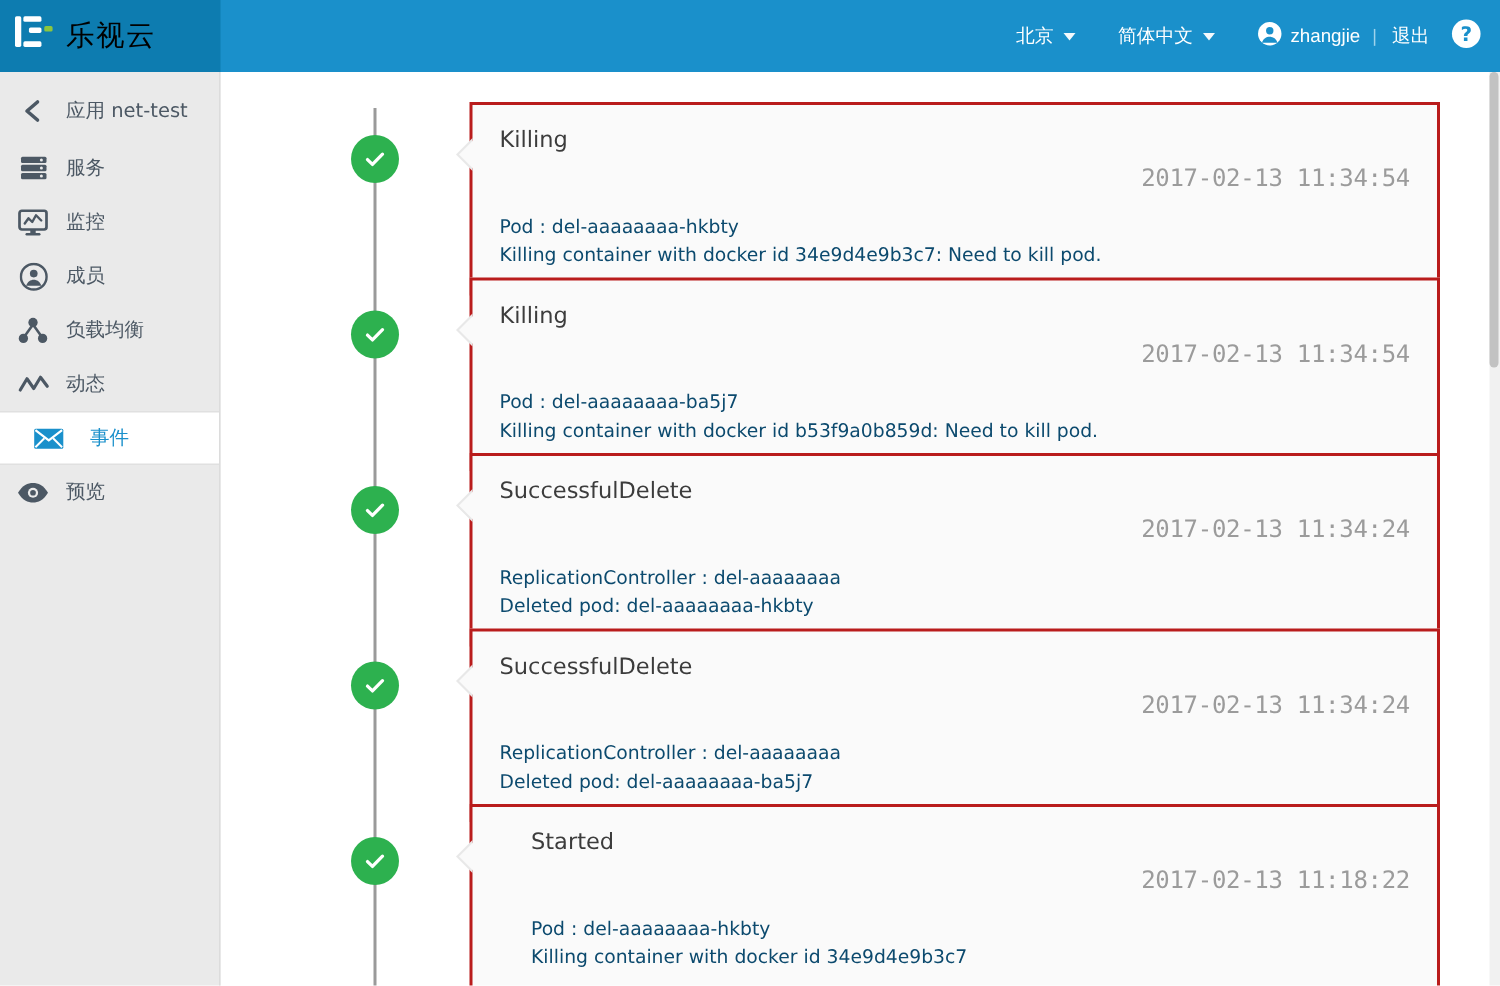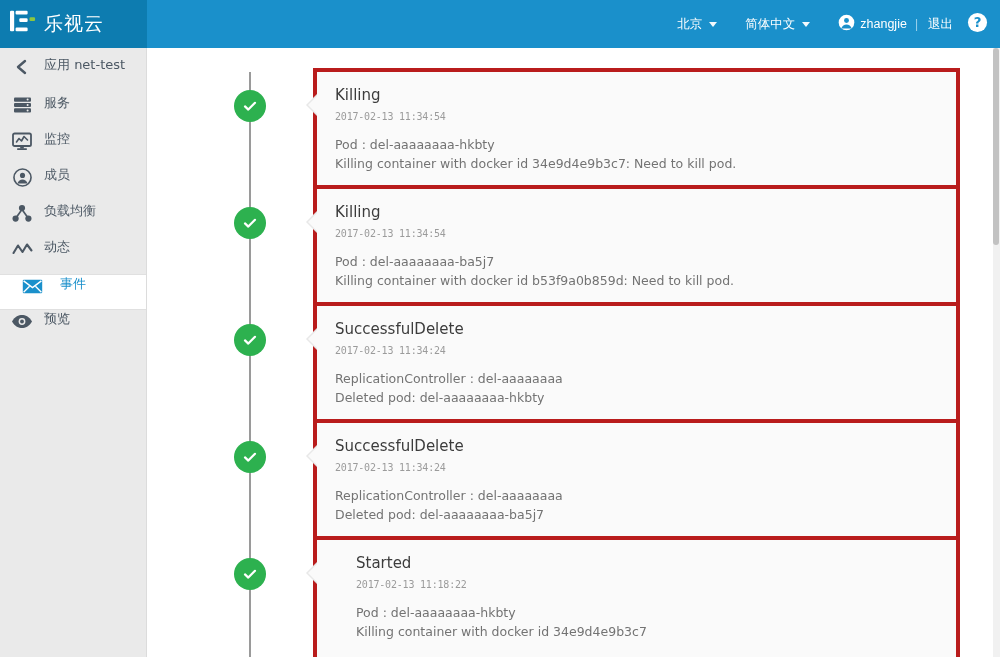--- a/index.html
+++ b/index.html
@@ -20,21 +20,21 @@
   }
   .logo-block {
     width: 147px; height: 48px;
     background: #0d7cb0;
     display: flex; align-items: center;
     padding-left: 9px;
     gap: 7px;
   }
   .logo-mark { width: 28px; height: 26px; flex: 0 0 auto; }
   .logo-text {
-    color: #ffffff; font-size: 19px; letter-spacing: 1px;
+    color: #000000; font-size: 19px; letter-spacing: 1px;
     font-family: "DejaVu Sans", sans-serif; white-space: nowrap;
   }
   .header-right {
     margin-left: auto; display: flex; align-items: center;
     color: #ffffff; font-size: 12.5px; padding-right: 12px; gap: 0px;
   }
   .hdr-item {
     display: flex; align-items: center; gap: 5px;
     padding: 0 14px; height: 63px; white-space: nowrap;
   }
@@ -53,21 +53,21 @@
   .sidebar {
     position: absolute; top: 48px; left: 0;
     width: 147px; height: 609px;
     background: #eaeaea;
     border-right: 1px solid #dcdcdc;
     padding-top: 8px;
     z-index: 10;
   }
   .side-item {
     height: 36px;
-    display: flex; 
+    display: flex; align-items: center;
     padding-left: 10px; gap: 10px;
     color: #4c5864; font-size: 13px;
     font-family: "DejaVu Sans", sans-serif;
     cursor: pointer;
     position: relative;
   }
   .side-item .si-ico {
     width: 24px; height: 22px;
     display: flex; align-items: center; justify-content: center;
     flex: 0 0 24px;
@@ -107,21 +107,21 @@
     width: 32px; height: 32px; border-radius: 50%;
     background: #2db14f;
     display: flex; align-items: center; justify-content: center;
     z-index: 3;
   }
   .dot svg { width: 16px; height: 16px; }
   .card {
     position: absolute;
     left: 165px; width: 647px;
     background: #fafafa;
-    border: 4px solid #b91c1c;
+    border: 2px solid #b91c1c;
     padding: 14px 18px 16px 18px;
   }
   .card::before {
     content: "";
     position: absolute;
     left: -11px; top: 22px;
     width: 0; height: 0;
     border-top: 11px solid transparent;
     border-bottom: 11px solid transparent;
     border-right: 11px solid #e8e8e8;
@@ -133,26 +133,27 @@
     width: 0; height: 0;
     border-top: 11px solid transparent;
     border-bottom: 11px solid transparent;
     border-right: 11px solid #fafafa;
   }
   .ev-title {
     font-size: 15px; color: #3c3c3c; margin-bottom: 7px;
     font-family: "DejaVu Sans", sans-serif; font-weight: normal;
   }
   .ev-time {
-    font-size: 10px; color: #9b9b9b; margin-bottom: 13px;
+    font-size: 16px; color: #9b9b9b; margin-bottom: 13px;
     font-family: "DejaVu Sans Mono", monospace;
     letter-spacing: -0.2px;
+    text-align: right;
   }
   .ev-line {
-    font-size: 12.5px; color: #737373; line-height: 19px;
+    font-size: 12.5px; color: #0c4a6e; line-height: 19px;
     font-family: "DejaVu Sans", sans-serif;
   }
 
   
   .scroll-track {
     position: absolute; top: 48px; right: 0;
     width: 7px; height: 609px;
     background: #f1f1f1;
     z-index: 30;
   }

